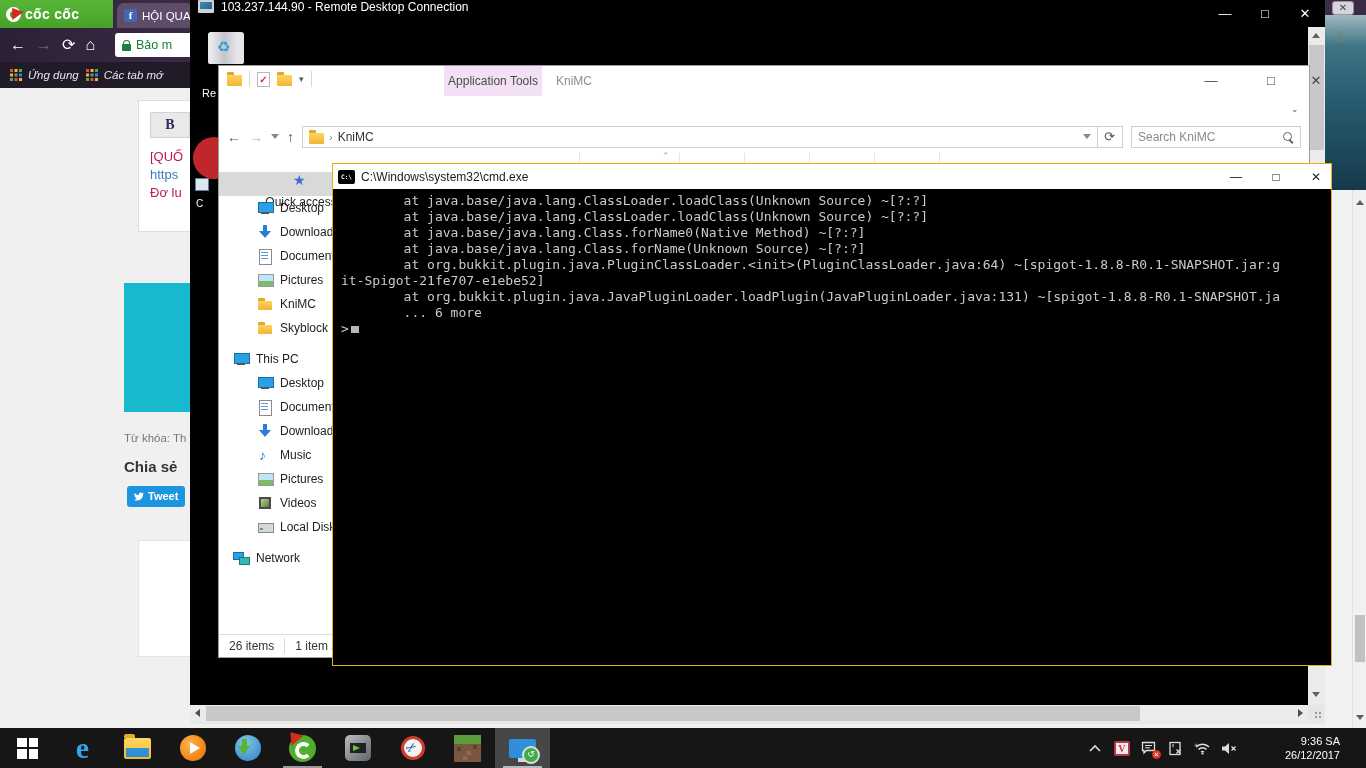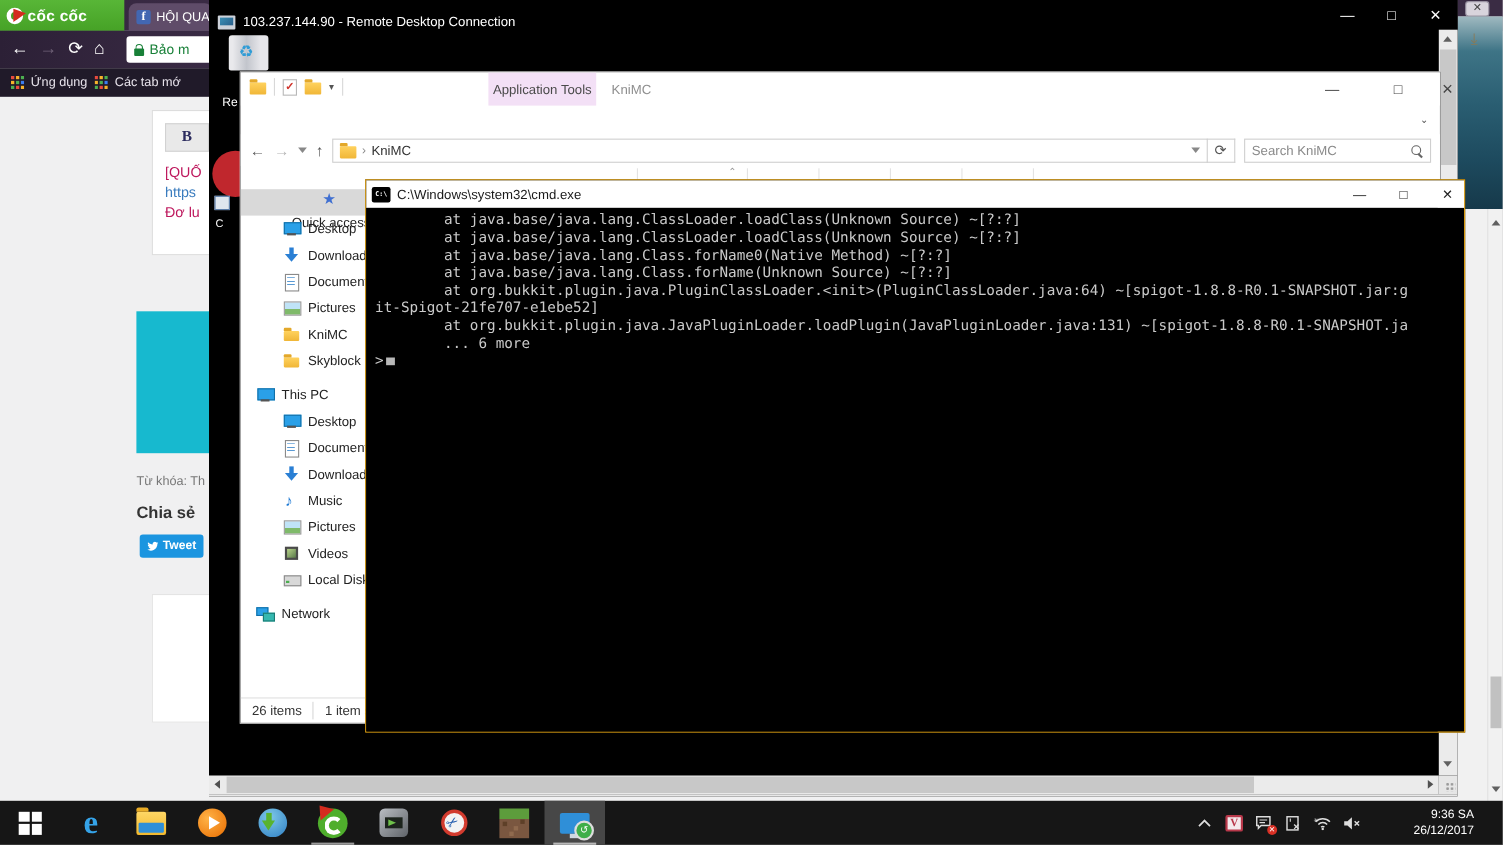--- a/index.html
+++ b/index.html
@@ -26,21 +26,21 @@
   .nav-glyph { color:#fff; font-size:16px; line-height:1; }
   .nav-glyph.dis { color:#6f6177; }
   .hb-addr { position:absolute; left:115px; top:33px; width:95px; height:24px; background:#fff;
     border-radius:3px; display:flex; align-items:center; gap:5px; padding-left:7px; overflow:hidden; }
   .lock { width:9px; height:7px; background:#188038; border-radius:1px; position:relative; margin-top:4px; flex:0 0 9px;}
   .lock::before { content:""; position:absolute; left:1px; top:-4px; width:5px; height:5px;
     border:1.6px solid #188038; border-radius:50% 50% 0 0/60% 60% 0 0; border-bottom:none; }
   .hb-addr-text { color:#188038; font-size:12.5px; white-space:nowrap; }
   .hb-row3 { position:absolute; left:0; top:62px; width:200px; height:26px; background:#201a29;
     display:flex; align-items:center; gap:7px; padding-left:10px; }
-  .bk-label { color:#e8e4ec; font-size:11.5px; white-space:nowrap; }
+  .bk-label { color:#e8e4ec; font-size:11.5px; white-space:nowrap;font-style:italic; }
   .grid-ic { width:12px; height:12px; flex:0 0 12px; }
   
   .hp-editor { position:absolute; left:138px; top:100px; width:62px; height:132px; background:#fff; border:1px solid #ddd; }
   .hp-bold { position:absolute; left:12px; top:10px; width:40px; height:26px; background:#e9e9e9; border:1px solid #d2d2d2;
     color:#2b2b5e; font:bold 14px/24px "Liberation Serif",serif; text-align:center; }
   .hp-line { position:absolute; left:10px; white-space:nowrap; font-size:13px; color:#be185d; }
   .hp-link { color:#3a7cbe; }
   .hp-cyan { position:absolute; left:124px; top:283px; width:76px; height:129px; background:#17b9cf; }
   .hp-keywords { position:absolute; left:124px; top:432px; color:#777; font-size:11.5px; white-space:nowrap; }
   .hp-share { position:absolute; left:124px; top:458px; color:#333; font-weight:bold; font-size:15px; white-space:nowrap; }
@@ -62,21 +62,21 @@
   .tri { width:0; height:0; position:absolute; }
   .tri.up { border-left:4px solid transparent; border-right:4px solid transparent; border-bottom:5px solid #606060; }
   .tri.down { border-left:4px solid transparent; border-right:4px solid transparent; border-top:5px solid #606060; }
   .tri.left { border-top:4px solid transparent; border-bottom:4px solid transparent; border-right:5px solid #505050; }
   .tri.right { border-top:4px solid transparent; border-bottom:4px solid transparent; border-left:5px solid #505050; }
   .hr-thumb { position:absolute; left:2px; top:425px; width:10px; height:47px; background:#c1c1c1; }
 
   
   #rdp { position:absolute; left:190px; top:0; width:1135px; height:724px; background:#000; z-index:10;
     border-bottom:2px solid #e8e8e8; }
-  .rdp-title { position:absolute; left:0; top:0; width:100%; height:27px; background:#000; display:flex; align-items:flex-end; }
+  .rdp-title { position:absolute; left:0; top:0; width:100%; height:27px; background:#000; display:flex; align-items:flex-start; }
   .rdp-ic { width:16px; height:13px; background:#cdd2da; border-radius:1px; margin:0 7px 0 8px; position:relative; }
   .rdp-ic::before { content:""; position:absolute; left:2px; top:2px; width:12px; height:7px;
     background:linear-gradient(135deg,#3a8fb5,#2a5f8a); }
   .rdp-title-text { color:#fff; font-size:12px; white-space:nowrap; }
   .rdp-btns { position:absolute; right:12px; top:0; height:27px; display:flex; align-items:center; gap:24px; }
   .rdp-btn { color:#fff; font-size:13px; line-height:1; width:16px; text-align:center; }
   .rdp-client { position:absolute; left:0; top:27px; width:1118px; height:678px; background:#000; overflow:hidden; }
   
   .rbin { position:absolute; left:18px; top:5px; width:36px; height:32px;
     background:linear-gradient(90deg,#e9e9ec 10%,#c2c5cc 45%,#e6e6ea 80%); border-radius:3px 3px 2px 2px; }

